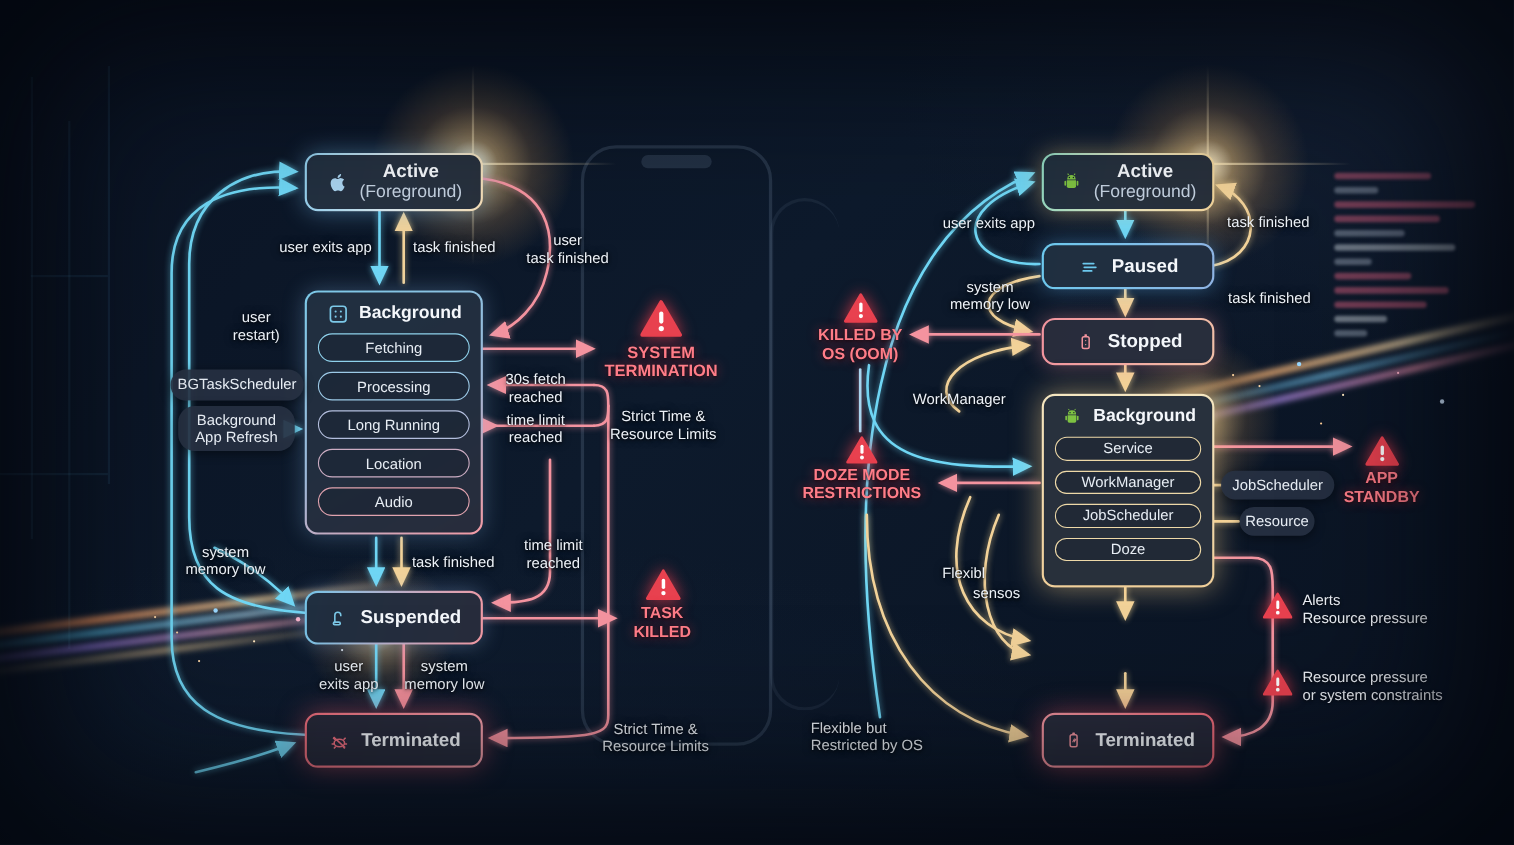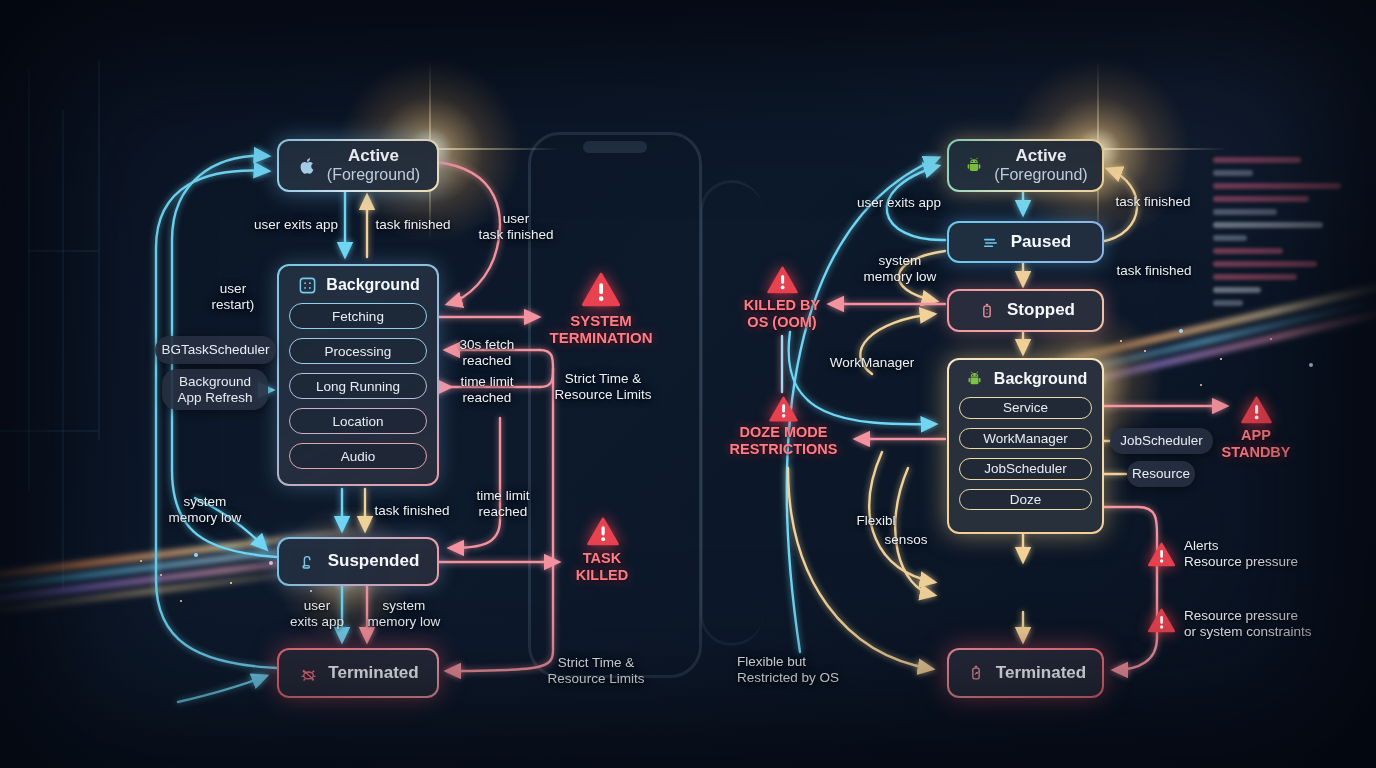--- a/index.html
+++ b/index.html
@@ -415,21 +415,21 @@
   </div>
   <div class="warn" style="left:1241px;top:396px;">
     <svg class="wtri" width="31" height="28" viewBox="0 0 24 22">
         <path d="M12 1.5 L23 20.5 H1 Z" fill="#e8414f" stroke="#e8414f" stroke-width="2" stroke-linejoin="round"></path>
         <rect x="10.9" y="7" width="2.4" height="7" rx="1.2" fill="#fff"></rect>
         <circle cx="12.1" cy="16.8" r="1.5" fill="#fff"></circle>
       </svg>
     <div class="wtext" style="left:-35px;top:31px;width:100px;">APP
 STANDBY</div>
   </div>
-  <div class="wnote" style="left:1148px;top:538px;align-items:center;">
+  <div class="wnote" style="left:1148px;top:538px;">
     <svg class="wtri" width="27" height="25" viewBox="0 0 24 22">
         <path d="M12 1.5 L23 20.5 H1 Z" fill="#e8414f" stroke="#e8414f" stroke-width="2" stroke-linejoin="round"></path>
         <rect x="10.9" y="7" width="2.4" height="7" rx="1.2" fill="#fff"></rect>
         <circle cx="12.1" cy="16.8" r="1.5" fill="#fff"></circle>
       </svg>
     <div class="wtxt">Alerts
 Resource pressure</div>
   </div>
   <div class="wnote" style="left:1148px;top:608px;">
     <svg class="wtri" width="27" height="25" viewBox="0 0 24 22">

